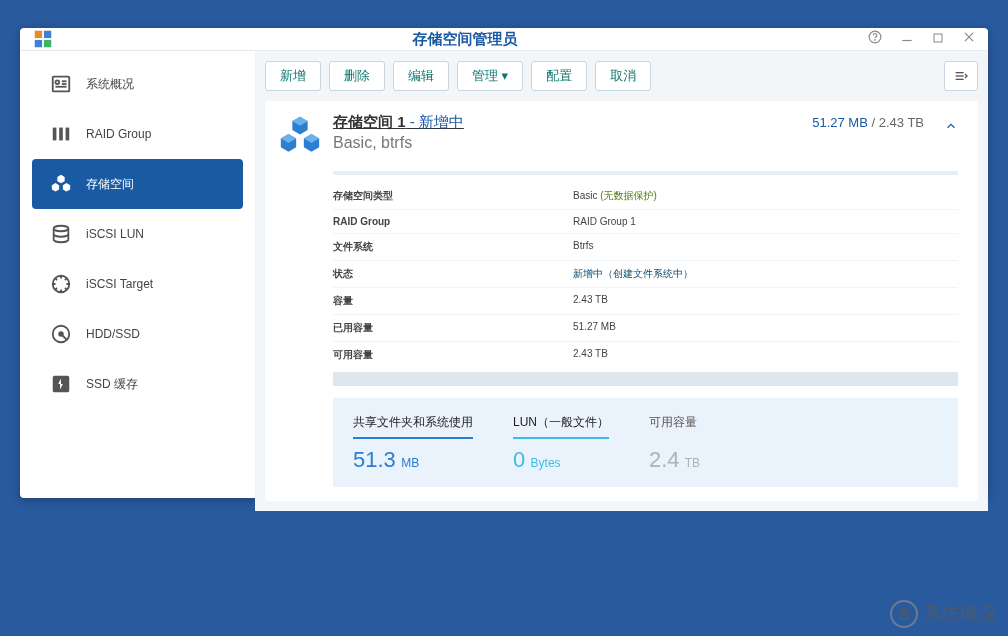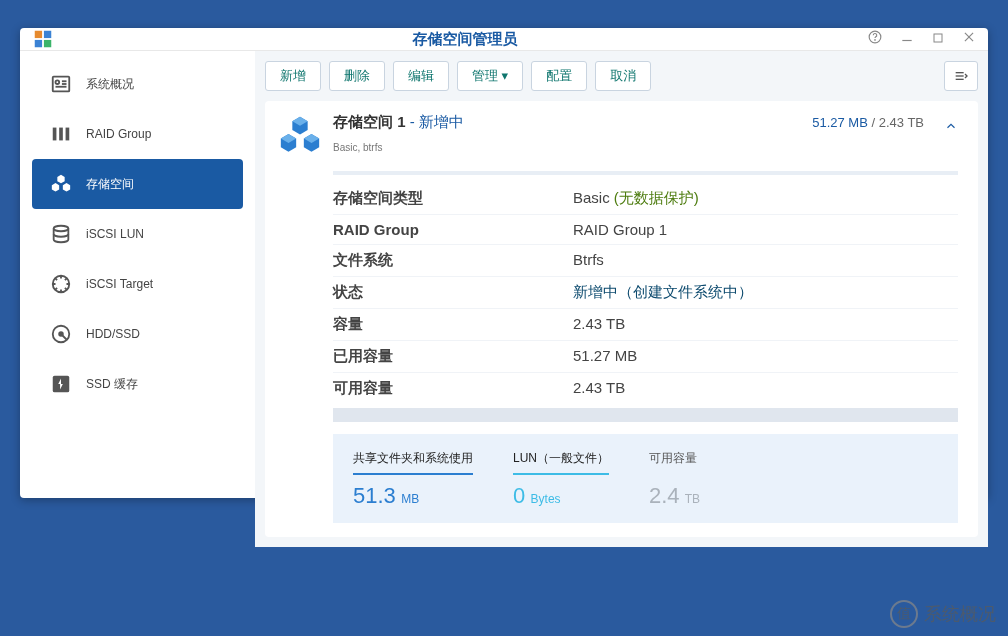--- a/index.html
+++ b/index.html
@@ -17,29 +17,29 @@
 .sidebar-item .s-icon { width: 22px; height: 22px; display:flex;align-items:center;justify-content:center;}
 .main { flex: 1; background: #f3f6f9; padding: 10px; display: flex; flex-direction: column; gap: 10px; }
 .toolbar { display: flex; gap: 8px; }
 .tb-btn { background: #fff; border: 1px solid #c9d4e0; border-radius: 3px; padding: 5px 14px; font-size: 13px; color: #0f766e; cursor: pointer; }
 .toolbar .spacer { flex: 1; }
 .tb-icon-btn { background:#fff; border:1px solid #c9d4e0; border-radius:3px; width:34px; height:30px; display:flex;align-items:center;justify-content:center;cursor:pointer;}
 .card { background: #fff; border-radius: 4px; padding: 0; }
 .card-head { display: flex; align-items: flex-start; padding: 12px 20px 8px 12px; }
 .vol-icon { width: 46px; height: 46px; margin-right: 10px; }
 .head-info { flex: 1; }
-.vol-title { font-size: 15px; color: #333; font-weight: 600; }
+.vol-title { font-size: 15px; color: #333; font-weight: 600; text-decoration: underline; }
 .vol-status-tag { color: #1a5aa3; font-weight: 400; }
-.vol-sub { font-size: 10px; color: #777; margin-top: 10px; }
+.vol-sub { font-size: 16px; color: #777; margin-top: 2px; }
 .head-usage { font-size: 13px; color: #666; margin-top:2px;}
 .head-usage .used { color: #1a5aa3; }
 .chevron { color:#1a5aa3; margin-left:20px; margin-top:6px; cursor:pointer;}
 .progress { height: 4px; background: #e8eef5; margin: 4px 20px 0 68px; }
 .details { padding: 8px 20px 0 68px; }
-.detail-row { display: flex; padding: 6px 0; font-size: 15px; color: #444; border-bottom: 1px solid #f0f3f7; }
+.detail-row { display: flex; padding: 6px 0; font-size: 10px; color: #444; border-bottom: 1px solid #f0f3f7; }
 .detail-row:last-child { border-bottom: none; }
 .detail-label { width: 240px; font-weight: 600; }
 .detail-value { flex: 1; }
 .detail-value .red { color: #4d7c0f; }
 .detail-value .blue { color: #0c4a6e; }
 .usage-progress{ height:14px; background:#e0e6ee; margin:4px 20px 0 68px;}
 .stats { display: flex; gap: 40px; background:#eaf2fb; margin:12px 20px 14px 68px; padding:0 20px;}
 .stat { flex: 0 0 auto; padding:14px 0;}
 .stat-label { font-size: 12px; color: #555; padding-bottom:6px; border-bottom:2px solid transparent; display:inline-block; margin-bottom:8px;}
 .stat:nth-child(1) .stat-label { border-color:#2b7ed0; color:#222;}

